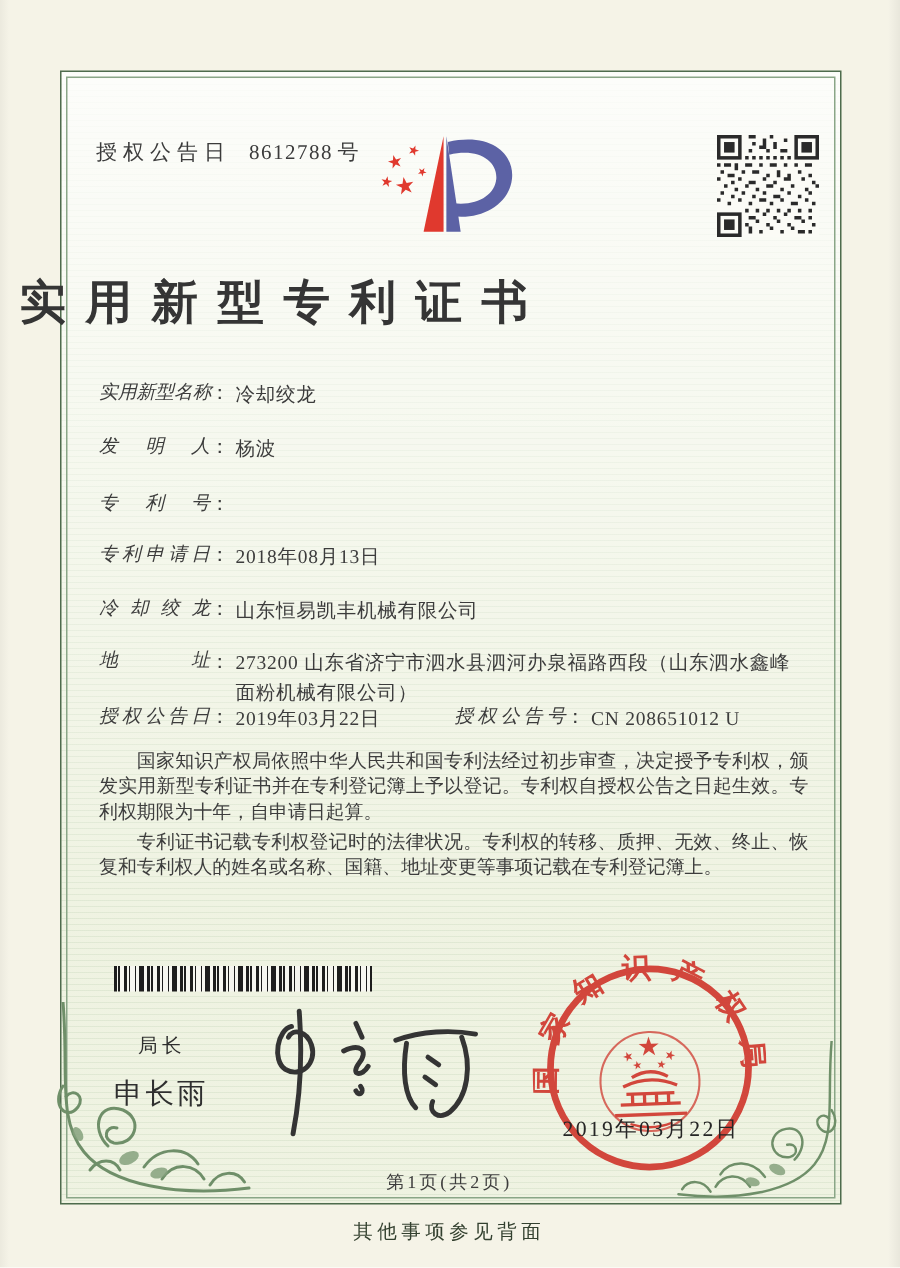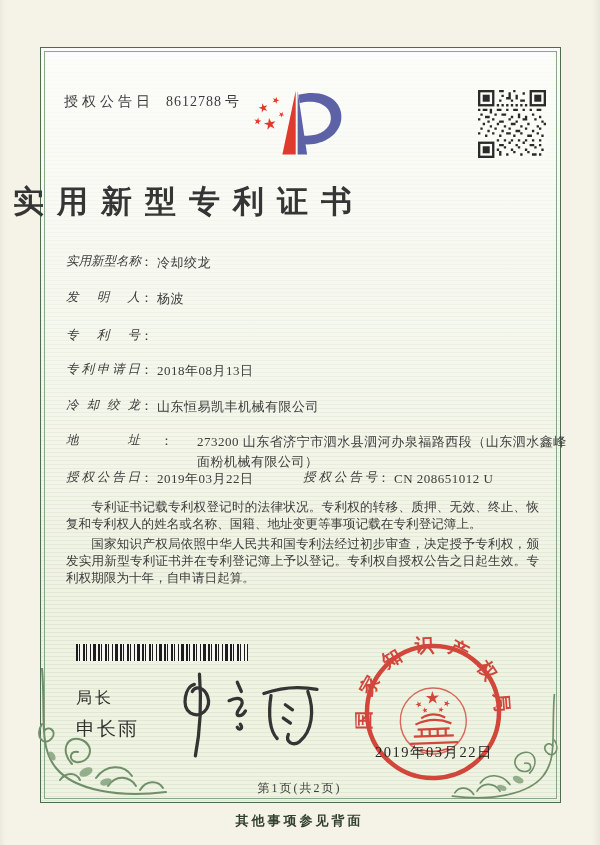--- a/index.html
+++ b/index.html
@@ -28,38 +28,38 @@
   .logo{position:absolute;left:252px;top:88px;width:95px;height:76px;}
   .qr{position:absolute;left:478px;top:90px;width:68px;height:68px;}
   .title{
     position:absolute;left:0;top:181px;width:600px;text-align:left;
     font-size:31px;font-weight:700;letter-spacing:13px;text-indent:13px;color:#353535;
   }
   .frow{position:absolute;left:66px;display:flex;align-items:flex-start;font-size:13px;color:#3c3c3c;}
   .flabel{flex:0 0 74px;width:74px;text-align:justify;text-align-last:justify;font-size:12.5px;white-space:nowrap;overflow:visible;font-style:italic;}
   .colon{flex:0 0 auto;padding-right:4px;}
   .fvalue{max-width:382px;line-height:20px;letter-spacing:0.5px;}
-  .r1{top:253px;} .r2{top:289px;} .r3{top:327px;} .r4{top:361px;justify-content:flex-end;} .r5{top:397px;} .r6{top:432px;gap:20px;}
+  .r1{top:253px;} .r2{top:289px;} .r3{top:327px;} .r4{top:361px;justify-content:flex-end;} .r5{top:397px;} .r6{top:432px;}
   .r7a{top:469px;} .r7b{top:469px;left:303px;}
   .bodytext{position:absolute;left:66px;top:499px;width:473px;}
   .bodytext p{margin:0 0 3px 0;font-size:12.6px;line-height:16.9px;text-align:justify;text-indent:2em;color:#3d3d3d;}
   .barcode{
     position:absolute;left:76px;top:644px;width:172px;height:17px;
     background:repeating-linear-gradient(90deg,
       #1d1d1d 0 2px, #f6f6f0 2px 3px, #1d1d1d 3px 4px, #f6f6f0 4px 7px,
       #1d1d1d 7px 9px, #f6f6f0 9px 10px, #1d1d1d 10px 11px, #f6f6f0 11px 14px,
       #1d1d1d 14px 15px, #f6f6f0 15px 17px, #1d1d1d 17px 20px, #f6f6f0 20px 22px);
   }
-  .sign-title{position:absolute;left:76px;top:688px;font-size:16px;letter-spacing:3px;color:#2f2f2f;}
+  .sign-title{position:absolute;left:92px;top:688px;font-size:13px;letter-spacing:3px;color:#2f2f2f;}
   .sign-name{position:absolute;left:76px;top:716px;font-size:19px;letter-spacing:2px;color:#2f2f2f;}
   .signature{position:absolute;left:165px;top:670px;width:165px;height:92px;}
   .seal{position:absolute;left:355px;top:634px;width:156px;height:156px;opacity:0.93;transform:rotate(-2deg);}
   .seal-date{position:absolute;left:356px;top:743px;width:156px;text-align:center;font-size:14.5px;letter-spacing:1.5px;color:#262626;}
   .page-num{position:absolute;left:40px;top:780px;width:519px;text-align:center;font-size:12px;letter-spacing:2px;color:#3d3d3d;}
-  .back-note{position:absolute;left:40px;top:812px;width:519px;text-align:center;font-size:13px;letter-spacing:3px;font-weight:700;color:#33402f;}
+  .back-note{position:absolute;left:40px;top:812px;width:519px;text-align:center;font-size:13px;letter-spacing:3px;font-weight:400;color:#33402f;}
   .orn{position:absolute;pointer-events:none;}
   .orn-left{left:36px;top:668px;width:132px;height:136px;}
   .orn-right{left:448px;top:694px;width:114px;height:112px;transform:scaleX(-1);}
 </style>
 </head>
 <body>
 
 <div class="sheet">
 
   <div class="frame"></div>
@@ -138,22 +138,22 @@
       <span class="colon">：</span>
       <span class="fvalue">2019年03月22日</span>
   </div>
   <div class="frow r7b">
     <span class="flabel">授权公告号</span>
       <span class="colon">：</span>
       <span class="fvalue">CN 208651012 U</span>
   </div>
 
   <div class="bodytext">
+    <p>国家知识产权局依照中华人民共和国专利法经过初步审查，决定授予专利权，颁发实用新型专利证书并在专利登记簿上予以登记。专利权自授权公告之日起生效。专利权期限为十年，自申请日起算。</p>
     <p>专利证书记载专利权登记时的法律状况。专利权的转移、质押、无效、终止、恢复和专利权人的姓名或名称、国籍、地址变更等事项记载在专利登记簿上。</p>
-    <p>国家知识产权局依照中华人民共和国专利法经过初步审查，决定授予专利权，颁发实用新型专利证书并在专利登记簿上予以登记。专利权自授权公告之日起生效。专利权期限为十年，自申请日起算。</p>
   </div>
 
   <div class="barcode"></div>
 
   <div class="sign-title">局长</div>
   <div class="sign-name">申长雨</div>
 
   <svg class="signature" viewBox="0 0 160 90" aria-hidden="true">
     <g fill="none" stroke="#343434" stroke-width="3.2" stroke-linecap="round" stroke-linejoin="round">
       <path d="M28,14 C19,16 15,36 24,42 C34,48 45,38 41,26 C38,17 29,15 26,21"></path>

